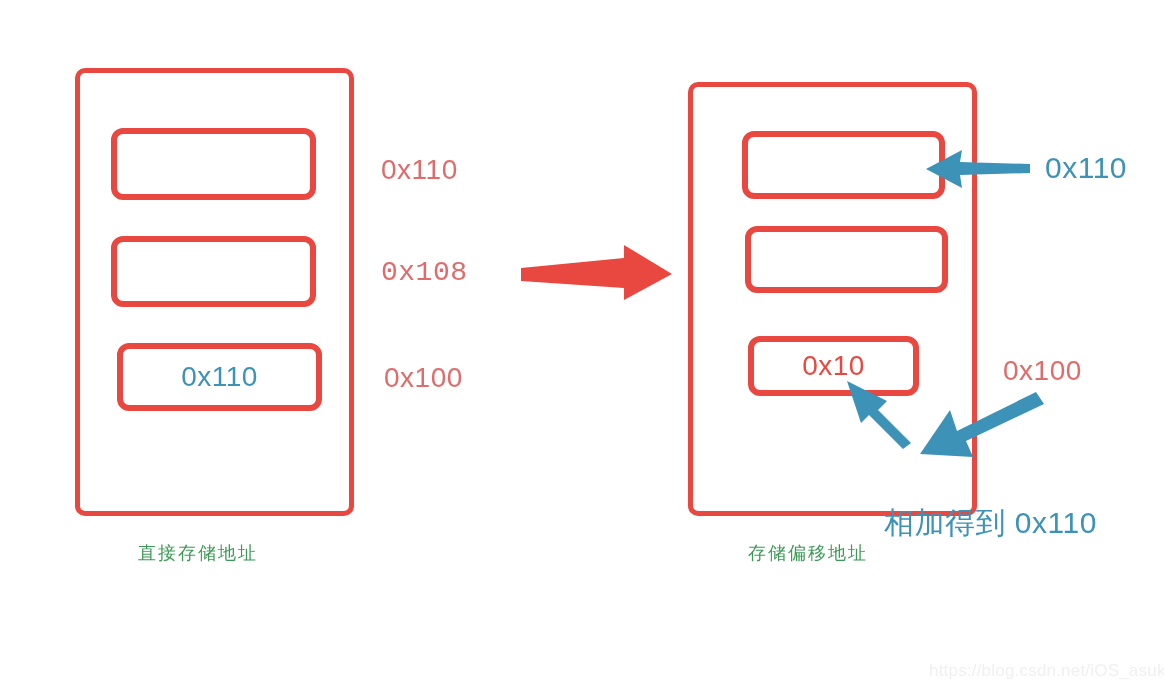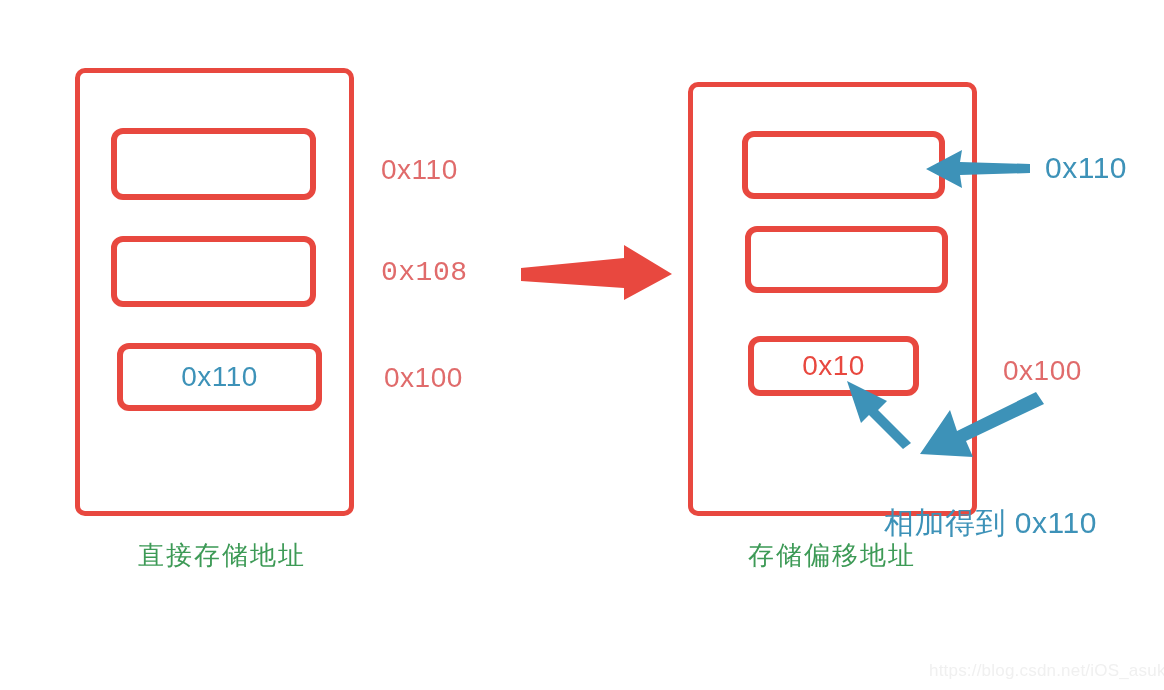--- a/index.html
+++ b/index.html
@@ -55,26 +55,25 @@
     position: absolute;
     font-size: 30px;
     color: #3d92b8;
     letter-spacing: 0.5px;
     line-height: 1;
     white-space: nowrap;
   }
 
   .caption {
     position: absolute;
-    font-size: 26px;
+    font-size: 18px;
     color: #3d9a56;
     letter-spacing: 2px;
     line-height: 1;
     white-space: nowrap;
-    font-family: Liberation Mono, monospace;
   }
 
   .arrow-layer {
     position: absolute;
     left: 0;
     top: 0;
     width: 1164px;
     height: 690px;
     pointer-events: none;
   }

